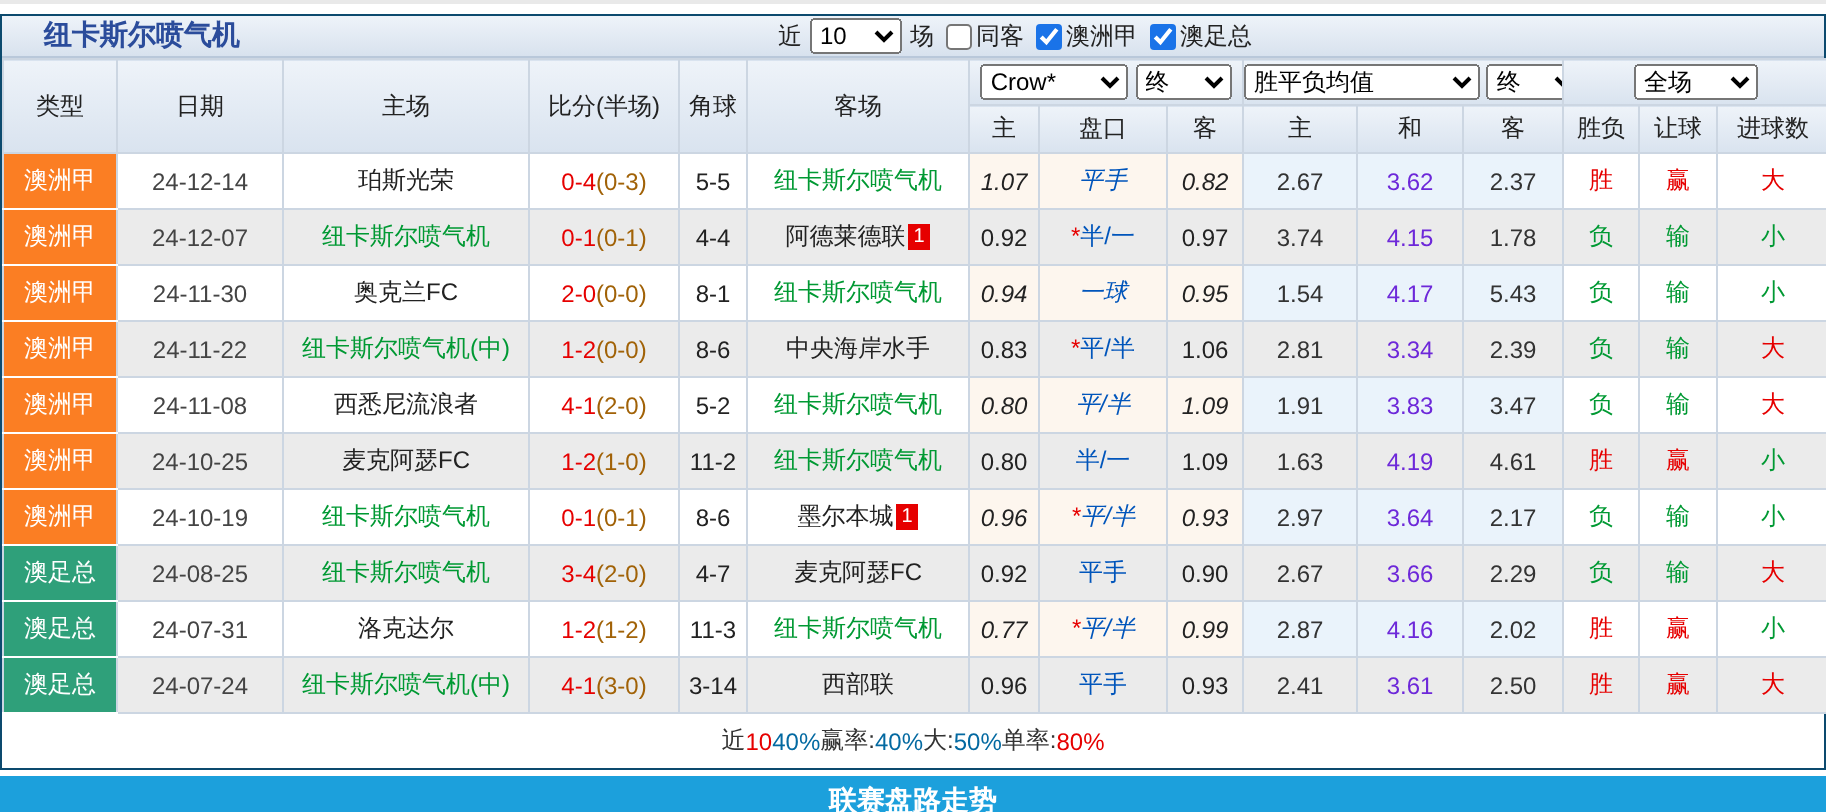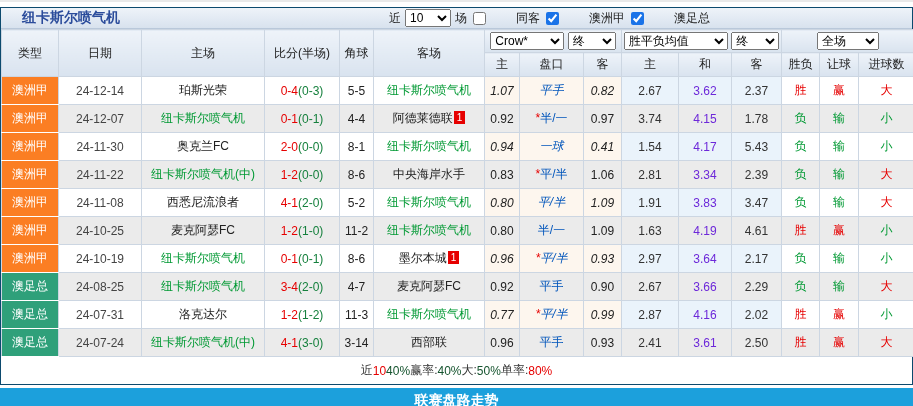--- a/index.html
+++ b/index.html
@@ -6,52 +6,52 @@
   body { margin: 0; background: #fff; font-family: "Liberation Sans", "DejaVu Sans", sans-serif; }
   .page { width: 913px; }
   .top-strip { height: 7px; border-top: 2px solid #e9e9e9; background: #fff; }
   .panel { border: 1px solid #0c4a6e; }
 
   .title-bar { height: 21px; background: linear-gradient(#eef3f9, #d8e2ee); position: relative;
                display: flex; align-items: center; border-bottom: 1px solid #b9c8da; }
   .team-title { margin-left: 21px; font-weight: bold; font-size: 14px; color: #2b4c9b; }
   .controls { position: absolute; left: 388px; display: flex; align-items: center; font-size: 12px; color: #222; }
   .controls select { margin: 0 4px; }
-  .controls label { display: flex; align-items: center; margin-left: 6px; gap: 28px; }
+  .controls label { display: flex; align-items: center; margin-left: 6px; }
   input[type=checkbox] { width: 13px; height: 13px; margin: 0 2px 0 0; accent-color: #1a73e8; }
   select { font-size: 12px; font-family: inherit; height: 18px; }
 
   table { width: 100%; border-collapse: collapse; table-layout: fixed; }
   th, td { border: 1px solid #ccd6e2; font-size: 12px; font-weight: normal; text-align: center;
            padding: 0; overflow: hidden; white-space: nowrap; color: #222; }
   thead th { background: linear-gradient(#eef3f9, #d9e3ef); }
   tr.hrow-a th { height: 23px; }
   tr.hrow-b th { height: 24px; }
   .sel-cell { }
   .sel-company { width: 74px; } .sel-final { width: 48px; }
-  .sel-avg { width: 104px; } .sel-scope { width: 62px; }
+  .sel-avg { width: 118px; } .sel-scope { width: 62px; }
 
   tbody td { height: 28px; }
   tr.odd td { background: #fff; }
   tr.even td { background: #ebebeb; }
   tr.odd td.c-ah, tr.odd td.c-line { background: #fdf6ee; font-style: italic; }
   tr.odd td.c-eu { background: #eaf3fb; }
   td.c-type { color: #fff; border-bottom-color: #fff; }
   td.c-date { color: #444; }
-  .ft { color: #e60000; } .ht { color: #15803d; text-align: right; }
+  .ft { color: #e60000; } .ht { color: #a16207; text-align: right; }
   .team { color: #222; cursor: pointer; } .team.hl { color: #009933; }
   .mini-badge { display: inline-block; background: #e60000; color: #fff; font-size: 10px;
                 line-height: 13px; height: 13px; padding: 0 3px; margin-left: 1px; vertical-align: 1px; }
   td.c-line { color: #0055bb; } .star { color: #e60000; }
   td.c-eu { color: #333; } td.c-eu.mid { color: #6d28d9; }
   td.c-red { color: #e60000; } td.c-green { color: #009933; }
 
   .summary { height: 27px; display: flex; align-items: center; justify-content: center;
              font-size: 12px; background: #fff; }
-  .c-k { color: #333; } .c-b { color: #14532d; } .c-r { color: #e60000; }
+  .c-k { color: #333; } .c-b { color: #0369a1; } .c-r { color: #e60000; }
 
   .footer-bar { margin-top: 3px; height: 25px; background: #1ca0dc; color: #fff; font-weight: bold;
                 font-size: 14px; display: flex; align-items: center; justify-content: center; }
 </style>
 </head>
 <body>
 
 <div class="page">
   <div class="top-strip"></div>
 
@@ -177,21 +177,21 @@
           </tr>
           <tr class="odd">
             <td class="c-type" style="background:#fb7e23">澳洲甲</td>
             <td class="c-date">24-11-30</td>
             <td class="c-team"><span class="team">奥克兰FC</span></td>
             <td class="c-score"><span class="ft">2-0</span><span class="ht">(0-0)</span></td>
             <td class="c-corner">8-1</td>
             <td class="c-team"><span class="team hl">纽卡斯尔喷气机</span></td>
             <td class="c-ah">0.94</td>
             <td class="c-line">一球</td>
-            <td class="c-ah">0.41</td>
+            <td class="c-ah">0.95</td>
             <td class="c-eu">1.54</td>
             <td class="c-eu mid">4.17</td>
             <td class="c-eu">5.43</td>
             <td class="c-res c-green">负</td>
             <td class="c-res c-green">输</td>
             <td class="c-res c-green">小</td>
           </tr>
           <tr class="even">
             <td class="c-type" style="background:#fb7e23">澳洲甲</td>
             <td class="c-date">24-11-22</td>

